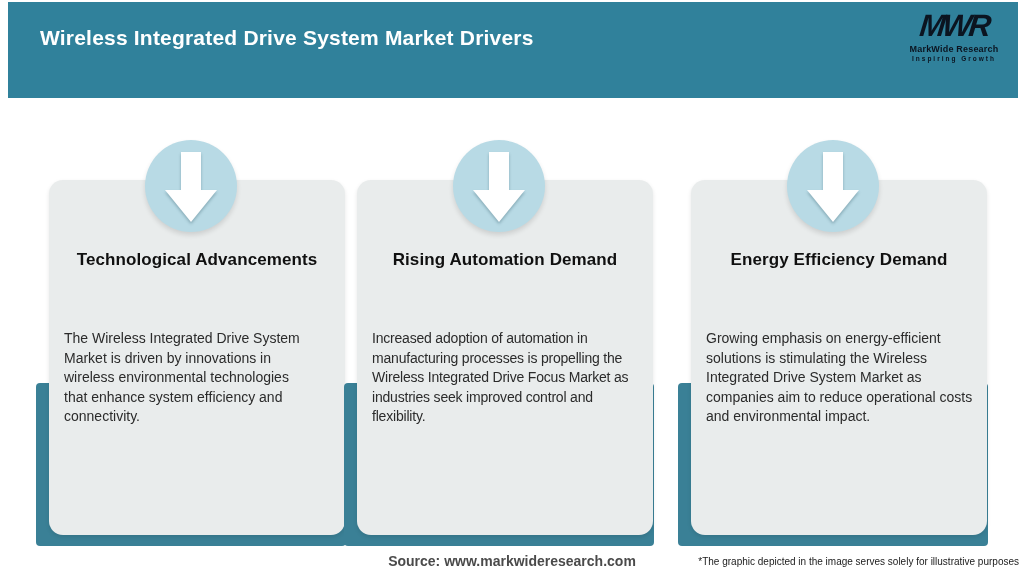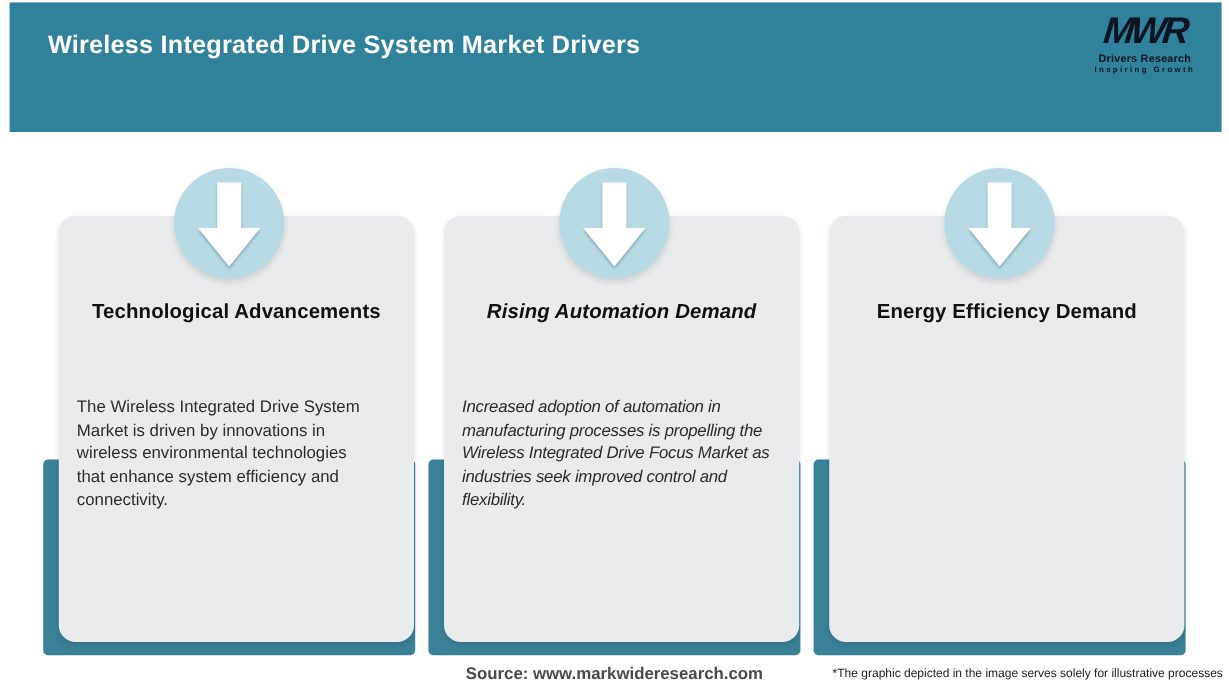--- a/index.html
+++ b/index.html
@@ -3,40 +3,40 @@
 <meta charset="utf-8">
 <style>
   html,body{margin:0;padding:0;background:#ffffff;}
   .canvas{
     position:relative;width:1024px;height:576px;background:#ffffff;overflow:hidden;
     font-family:"Liberation Sans", sans-serif;
   }
 
   
   .header{
-    position:absolute;left:8px;top:2px;width:1010px;height:108px;
+    position:absolute;left:8px;top:2px;width:1010px;height:96px;
     background:#30819B;
   }
   .page-title{
     position:absolute;left:32px;top:24px;margin:0;
     font-size:21px;font-weight:700;color:#ffffff;letter-spacing:.2px;
   }
   .logo{
     position:absolute;right:12px;top:8px;width:104px;text-align:center;color:#0b1420;
   }
   .logo-acronym{
     font-size:31px;font-weight:800;font-style:italic;line-height:1.05;
     letter-spacing:-3px;transform:skewX(-6deg);
   }
   .logo-name{font-size:9px;font-weight:700;letter-spacing:.2px;margin-top:1px;}
   .logo-tagline{font-size:6.5px;font-weight:700;letter-spacing:2px;margin-top:1px;}
 
   
   .group{position:absolute;top:0;width:310px;height:576px;}
-  .g1{left:36px;} .g2{left:357px;font-style:italic;} .g3{left:678px;}
+  .g1{left:36px;} .g2{left:344px;} .g3{left:678px;}
 
   .band{
     position:absolute;left:0;top:383px;width:310px;height:163px;
     background:#3A8096;border-radius:4px;
   }
   .card{
     position:absolute;left:13px;top:180px;width:296px;height:355px;
     background:#E9ECEC;border-radius:14px;
     box-shadow:0 2px 4px rgba(0,0,0,0.10);
   }
@@ -71,21 +71,21 @@
 </style>
 </head>
 <body>
 
 <div class="canvas">
 
   <div class="header">
     <h1 class="page-title">Wireless Integrated Drive System Market Drivers</h1>
     <div class="logo">
       <div class="logo-acronym">MWR</div>
-      <div class="logo-name">Drivers Research</div>
+      <div class="logo-name">MarkWide Research</div>
       <div class="logo-tagline">Inspiring Growth</div>
     </div>
   </div>
 
   <div class="group g1">
     <div class="band"></div>
     <div class="card">
       <h2 class="card-title">Technological Advancements</h2>
       <p class="card-body">The Wireless Integrated Drive System Market is driven by innovations in wireless environmental technologies that enhance system efficiency and connectivity.</p>
     </div>
@@ -106,24 +106,25 @@
       <svg width="92" height="92" viewBox="0 0 92 92">
         <polygon points="36,12 56,12 56,50 72,50 46,82 20,50 36,50" fill="#FFFFFF"></polygon>
       </svg>
     </div>
   </div>
 
   <div class="group g3">
     <div class="band"></div>
     <div class="card">
       <h2 class="card-title">Energy Efficiency Demand</h2>
+      <p class="card-body">Growing emphasis on energy-efficient solutions is stimulating the Wireless Integrated Drive System Market as companies aim to reduce operational costs and environmental impact.</p>
     </div>
     <div class="circle">
       <svg width="92" height="92" viewBox="0 0 92 92">
         <polygon points="36,12 56,12 56,50 72,50 46,82 20,50 36,50" fill="#FFFFFF"></polygon>
       </svg>
     </div>
   </div>
 
   <p class="source">Source: www.markwideresearch.com</p>
-  <p class="disclaimer">*The graphic depicted in the image serves solely for illustrative processes</p>
+  <p class="disclaimer">*The graphic depicted in the image serves solely for illustrative purposes</p>
 
 </div>
 
 </body></html>

